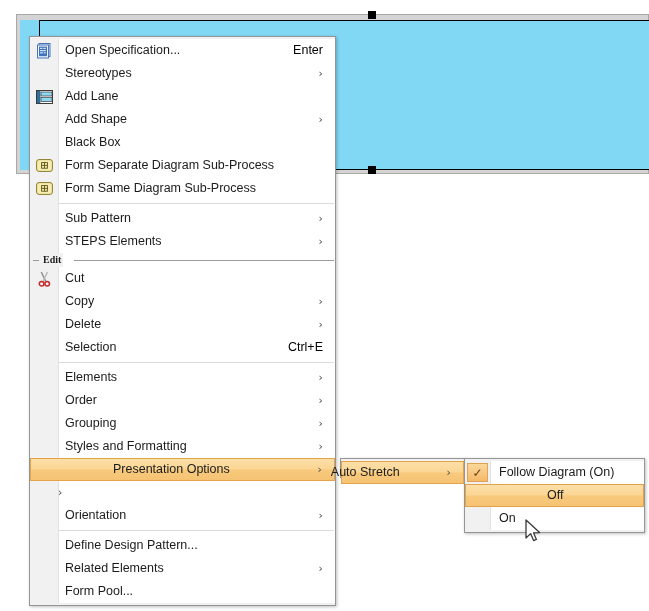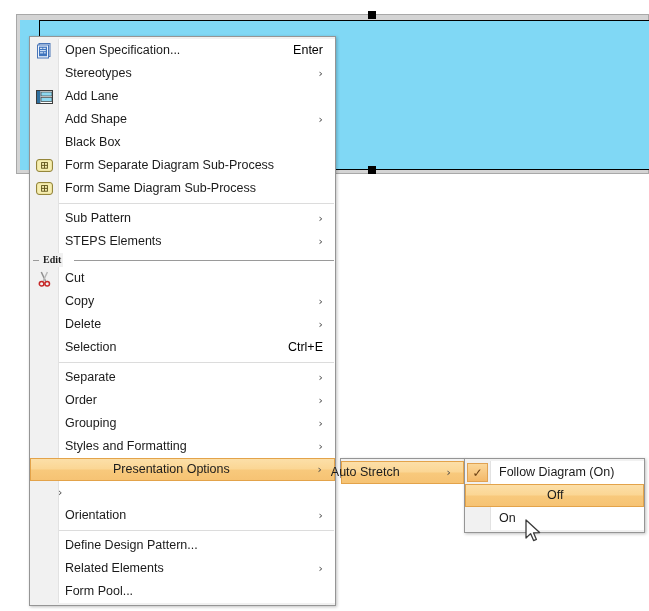--- a/index.html
+++ b/index.html
@@ -335,21 +335,21 @@
             <span class="arrow">›</span>
           </div>
           <div class="item">
             <span class="ico"></span>
             <span class="lbl">Selection</span>
             <span class="accel">Ctrl+E</span>
           </div>
           <div class="sep"></div>
           <div class="item">
             <span class="ico"></span>
-            <span class="lbl">Separate</span>
+            <span class="lbl">Elements</span>
             <span class="arrow">›</span>
           </div>
           <div class="item">
             <span class="ico"></span>
             <span class="lbl">Order</span>
             <span class="arrow">›</span>
           </div>
           <div class="item">
             <span class="ico"></span>
             <span class="lbl">Grouping</span>

